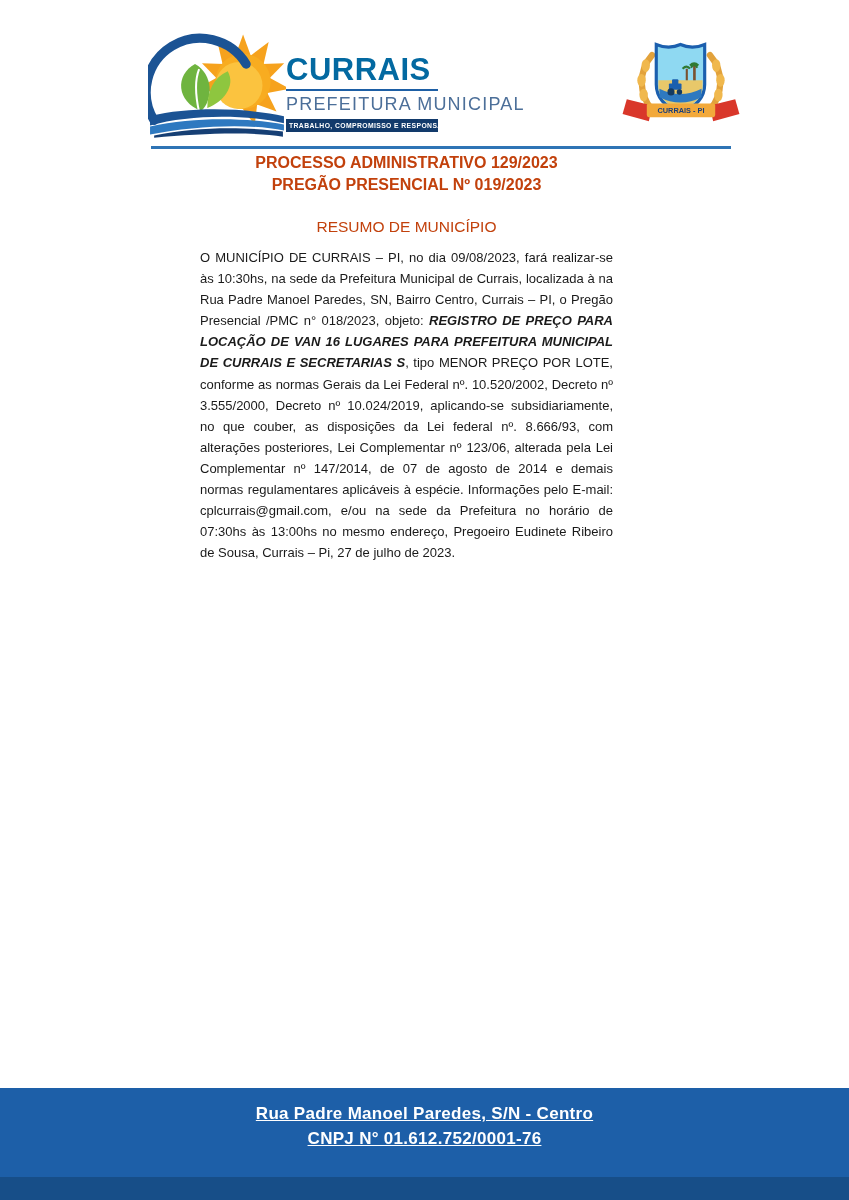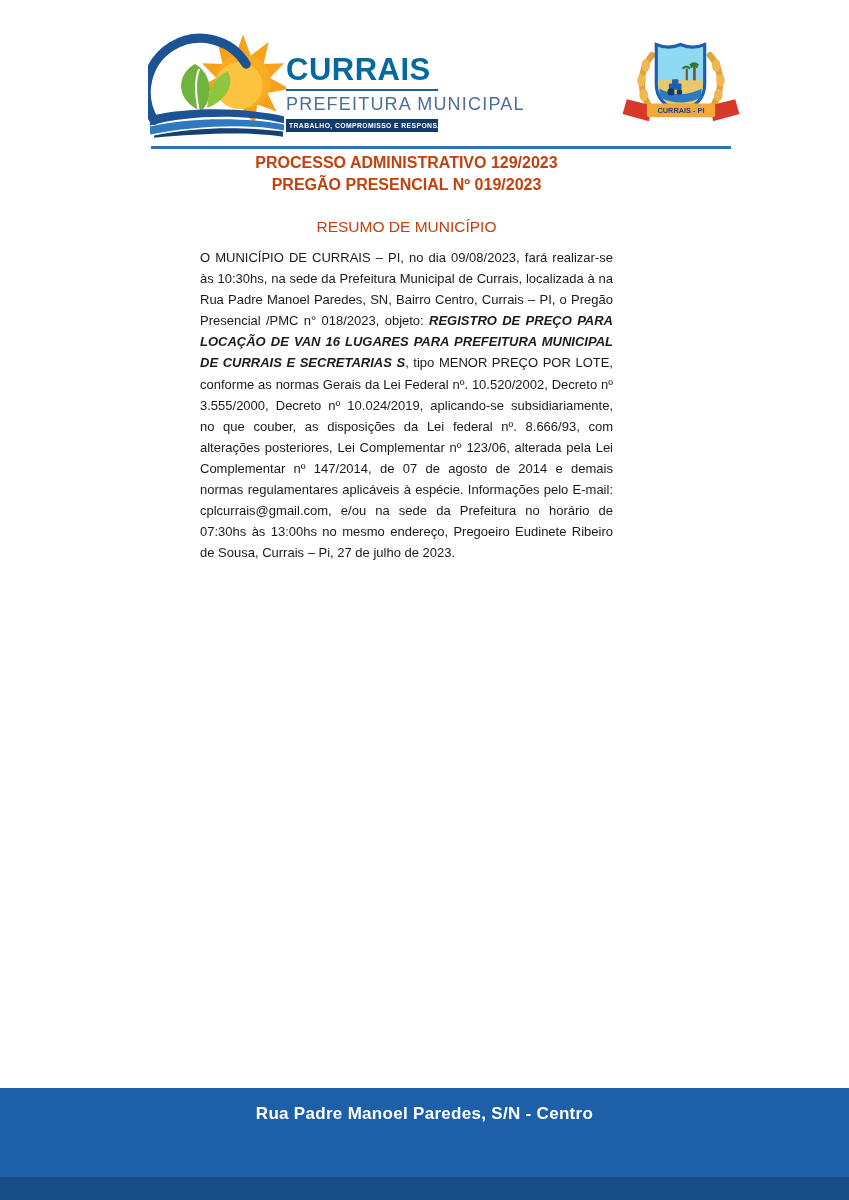--- a/index.html
+++ b/index.html
@@ -94,20 +94,21 @@
   .body-text .emph { font-weight: bold; font-style: italic; }
 
   
   .footer {
     position: absolute;
     left: 0; bottom: 0;
     width: 849px; height: 112px;
     background: #1d5fa8;
     color: #ffffff;
     text-align: center;
+    text-decoration: underline;
   }
   .footer-lines { padding-top: 13px; }
   .footer-line {
     font-size: 17px;
     font-weight: bold;
     line-height: 25px;
     letter-spacing: 0.3px;
   }
   .footer-strip {
     position: absolute;
@@ -213,17 +214,18 @@
     <div class="title-line">PROCESSO ADMINISTRATIVO 129/2023</div>
     <div class="title-line">PREGÃO PRESENCIAL Nº 019/2023</div>
     <div class="subtitle">RESUMO DE MUNICÍPIO</div>
   </div>
 
   <p class="body-text"><span>O MUNICÍPIO DE CURRAIS – PI, no dia 09/08/2023, fará realizar-se às 10:30hs, na sede da Prefeitura Municipal de Currais, localizada à na Rua Padre Manoel Paredes, SN, Bairro Centro, Currais – PI, o Pregão Presencial /PMC n° 018/2023, objeto: </span><span class="emph">REGISTRO DE PREÇO PARA LOCAÇÃO DE VAN 16 LUGARES PARA PREFEITURA MUNICIPAL DE CURRAIS E SECRETARIAS S</span><span>, tipo MENOR PREÇO POR LOTE, conforme as normas Gerais da Lei Federal nº. 10.520/2002, Decreto nº 3.555/2000, Decreto nº 10.024/2019, aplicando-se subsidiariamente, no que couber, as disposições da Lei federal nº. 8.666/93, com alterações posteriores, Lei Complementar nº 123/06, alterada pela Lei Complementar nº 147/2014, de 07 de agosto de 2014 e demais normas regulamentares aplicáveis à espécie. Informações pelo E-mail: cplcurrais@gmail.com, e/ou na sede da Prefeitura no horário de 07:30hs às 13:00hs no mesmo endereço, Pregoeiro Eudinete Ribeiro de Sousa, Currais – Pi, 27 de julho de 2023.</span></p>
 
   <footer class="footer">
     <div class="footer-lines">
       <div class="footer-line">Rua Padre Manoel Paredes, S/N - Centro</div>
+      <div class="footer-line">CNPJ N° 01.612.752/0001-76</div>
     </div>
     <div class="footer-strip"></div>
   </footer>
 
 </div>
 
 </body></html>

